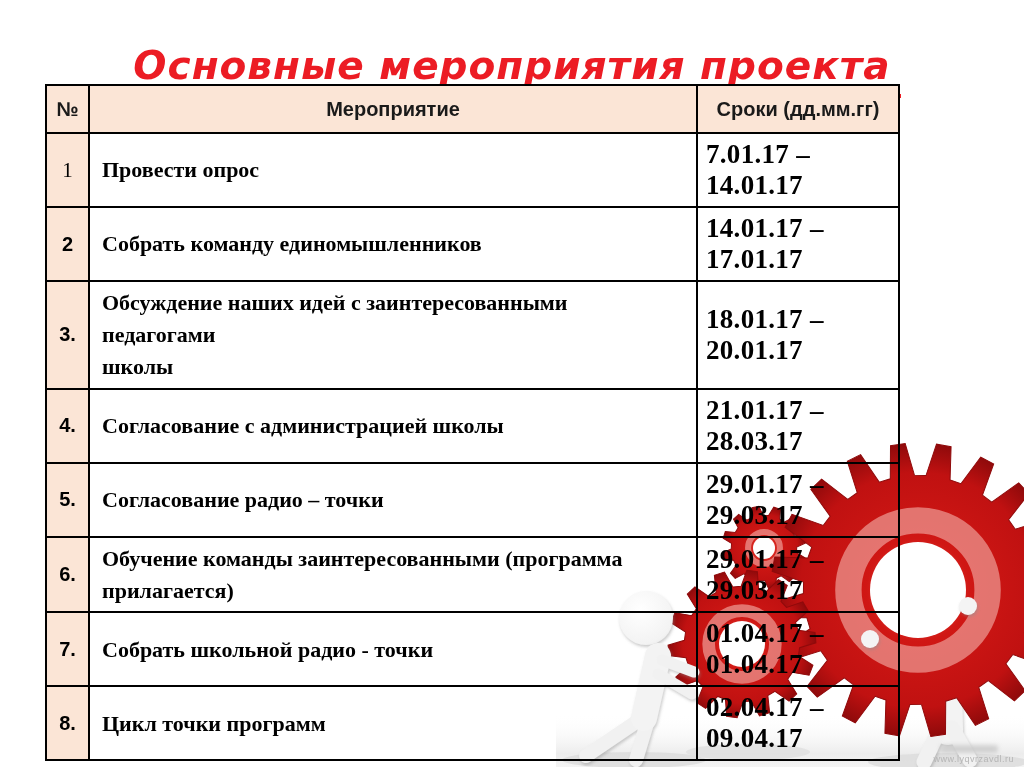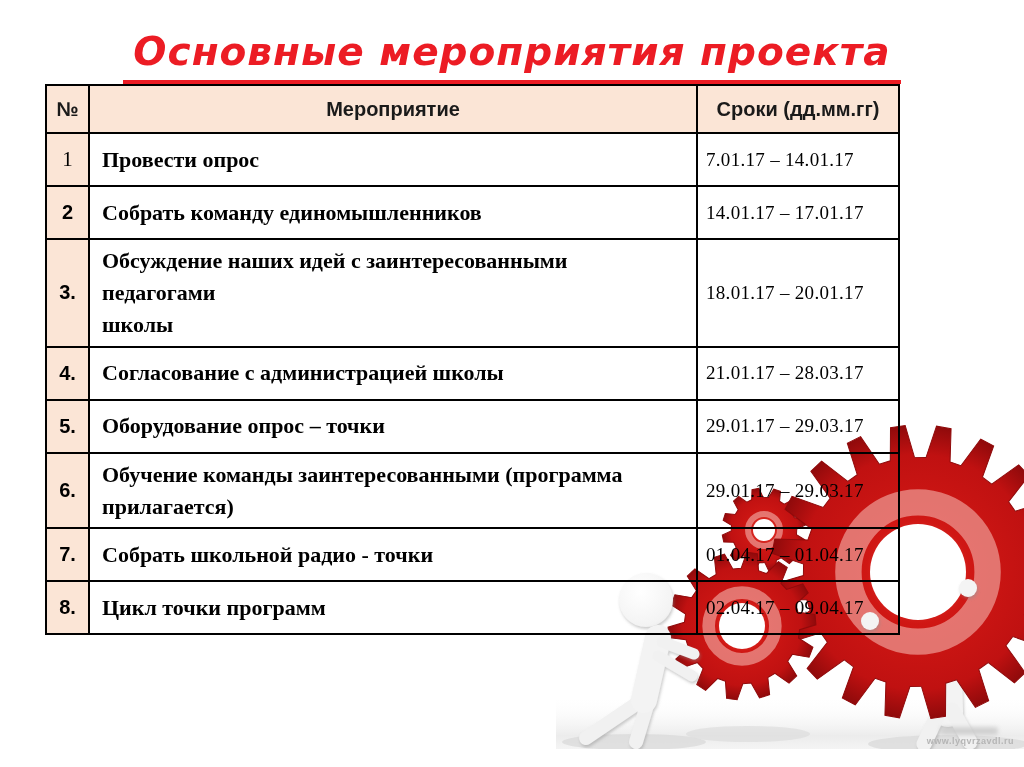--- a/index.html
+++ b/index.html
@@ -1,41 +1,41 @@
 <!DOCTYPE html>
 <html><head>
 <meta charset="utf-8">
 <style>
   html,body{margin:0;padding:0;background:#888;}
   .slide{position:relative;width:1024px;height:767px;background:#ffffff;overflow:hidden;
          font-family:"Liberation Serif",serif;margin:0 auto;}
   
-  .title-wrap{position:absolute;top:4px;left:0;width:100%;text-align:center;}
+  .title-wrap{position:absolute;top:18px;left:0;width:100%;text-align:center;}
   .title{display:inline-block;font-family:"DejaVu Sans",sans-serif;font-style:italic;font-weight:700;
          font-size:39px;letter-spacing:1px;color:var(--accent,#ec1c24);
          border-bottom:4px solid var(--accent,#ec1c24);padding:0 10px 5px 10px;line-height:1.15;}
   
-  .illustration{position:absolute;left:556px;top:400px;width:468px;height:349px;z-index:1;font-weight:bold;}
+  .illustration{position:absolute;left:556px;top:418px;width:468px;height:349px;z-index:1;}
   .watermark{position:absolute;right:10px;bottom:3px;font-family:"Liberation Sans",sans-serif;
              font-size:9px;color:#b5b5b5;filter:blur(.5px);letter-spacing:.5px;z-index:2;}
   .wm-smudge{position:absolute;right:26px;bottom:14px;width:58px;height:8px;background:#c9c9c9;
              border-radius:3px;filter:blur(2px);opacity:.8;z-index:2;}
   
   table.events{position:absolute;left:45px;top:84px;width:853px;z-index:3;
                border-collapse:collapse;table-layout:fixed;background:transparent;}
   table.events th,table.events td{border:2px solid #000;}
   thead th{background:var(--peach,#fbe5d6);font-family:"Liberation Sans",sans-serif;font-weight:700;
            font-size:20px;color:#1a1a1a;height:44px;text-align:center;border-bottom-width:3px;}
   td{height:41px;vertical-align:middle;}
   td.num{background:var(--peach,#fbe5d6);text-align:center;
          font-family:"Liberation Sans",sans-serif;font-weight:700;font-size:20px;}
   tbody tr:nth-child(1) td.num{font-family:"Liberation Serif",serif;font-weight:400;font-size:21px;}
   td.activity{font-weight:700;font-size:22px;padding:5px 12px;line-height:1.45;
               white-space:pre-line;background:transparent;}
-  td.dates{font-weight:400;font-size:19px;padding:5px 8px;background:transparent;letter-spacing:.3px;margin-top:31px;}
+  td.dates{font-weight:700;font-size:27px;padding:5px 8px;background:transparent;letter-spacing:.3px;margin-top:31px;}
 </style>
 </head>
 <body>
 
 <div class="slide" style="--accent: #ec1c24; --peach: #fbe5d6; background: rgb(255, 255, 255);">
 
   <div class="title-wrap">
     <h1 class="title">Основные мероприятия проекта</h1>
   </div>
 
@@ -159,21 +159,21 @@
     </tr>
 
     <tr>
       <td class="num">4.</td>
       <td class="activity">Согласование с администрацией школы</td>
       <td class="dates">21.01.17 – 28.03.17</td>
     </tr>
 
     <tr>
       <td class="num">5.</td>
-      <td class="activity">Оборудование опрос –  точки</td>
+      <td class="activity">Согласование радио –  точки</td>
       <td class="dates">29.01.17 – 29.03.17</td>
     </tr>
 
     <tr>
       <td class="num">6.</td>
       <td class="activity">Обучение команды заинтересованными (программа
 прилагается)</td>
       <td class="dates">29.01.17 – 29.03.17</td>
     </tr>
 

